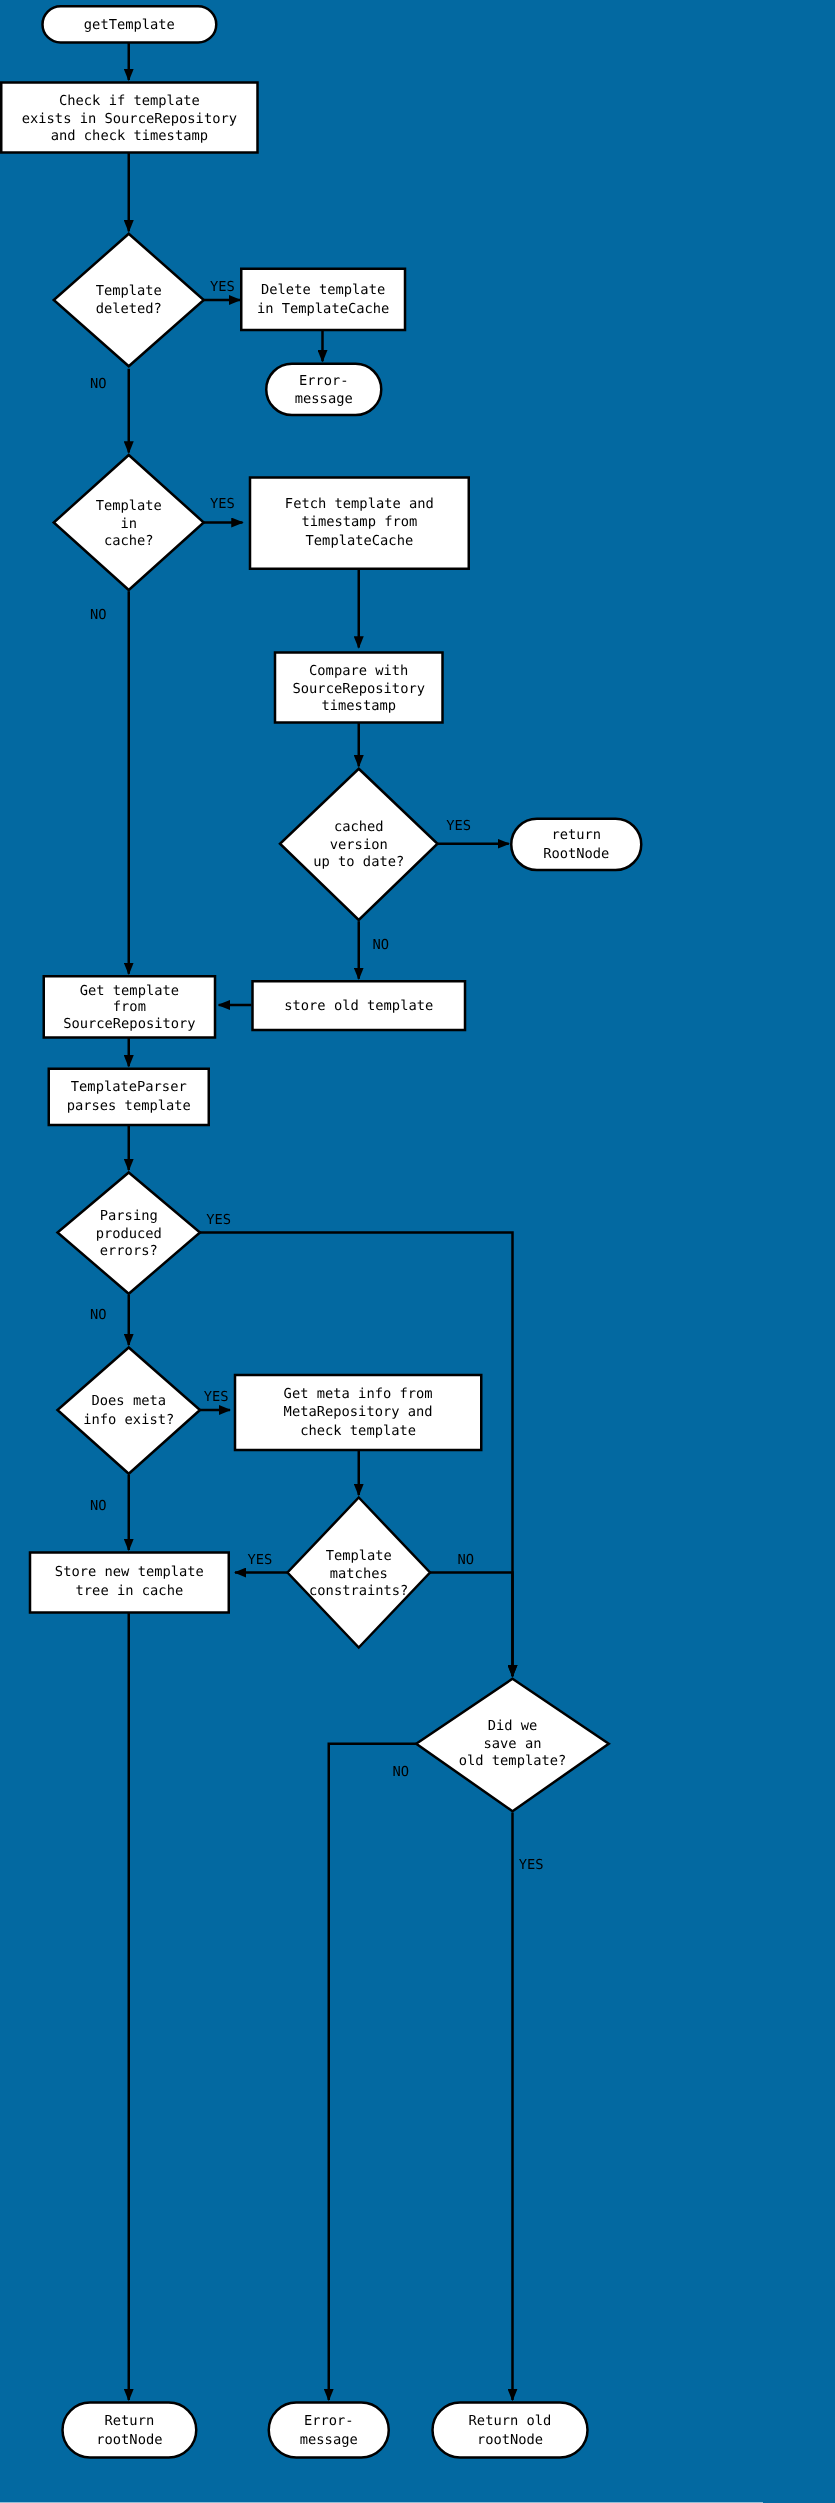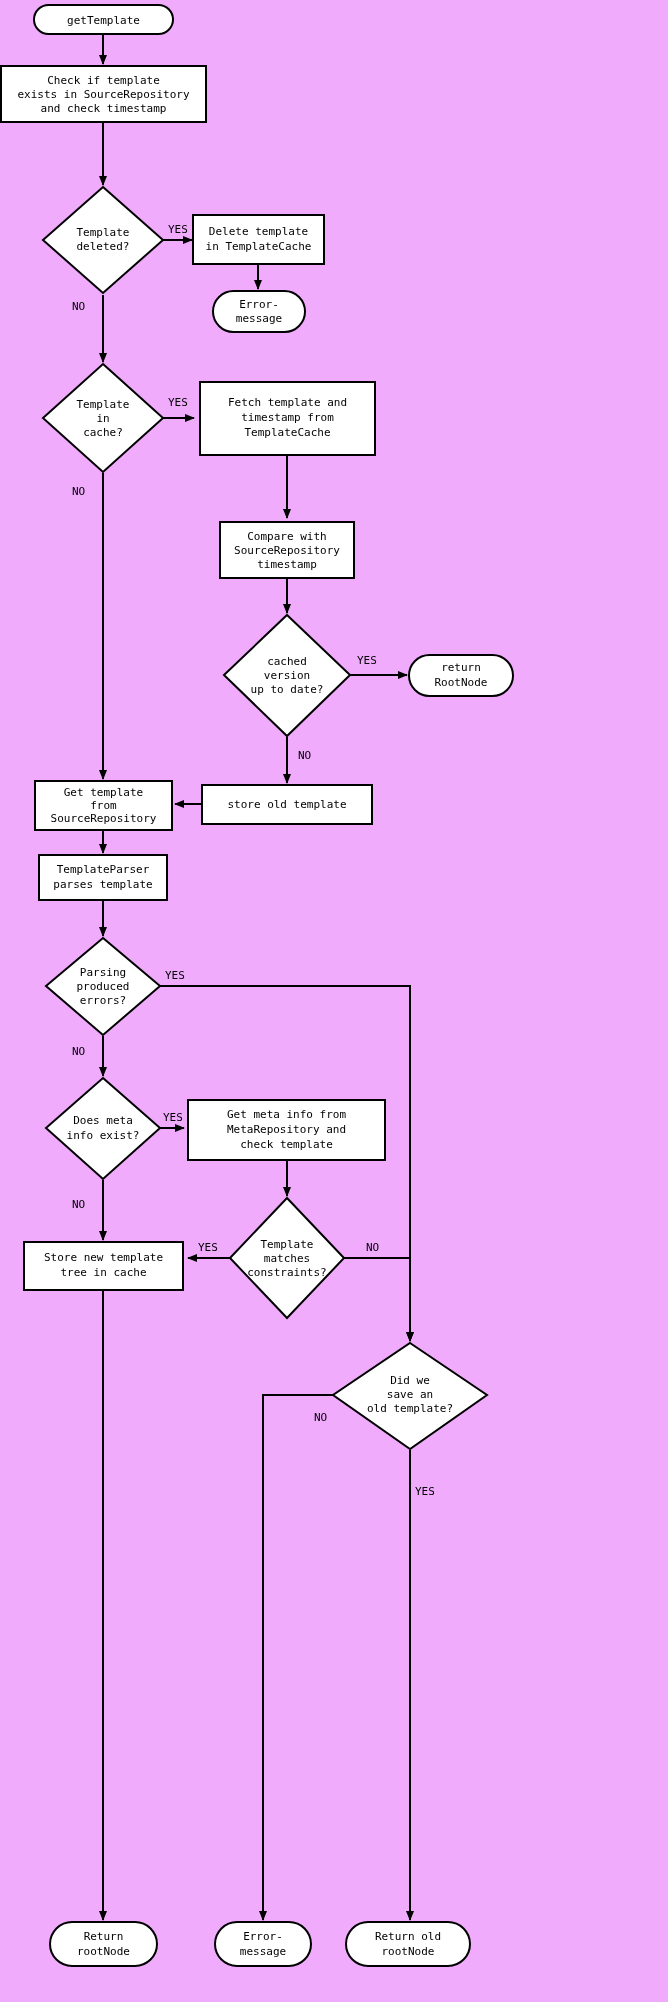--- a/index.html
+++ b/index.html
@@ -4,21 +4,21 @@
 <style>
   html, body {
     margin: 0;
     padding: 0;
     background: #ffffff;
   }
   #flowchart-root {
     position: relative;
     width: 668px;
     height: 2002px;
-    background: #f0abfc;
+    background: #0369a1;
     font-family: "DejaVu Sans Mono", "Liberation Mono", monospace;
     text-align: center;
   }
   svg.diagram {
     display: block;
     width: 668px;
     height: 2002px;
   }
   .node-shape {
     fill: #ffffff;

